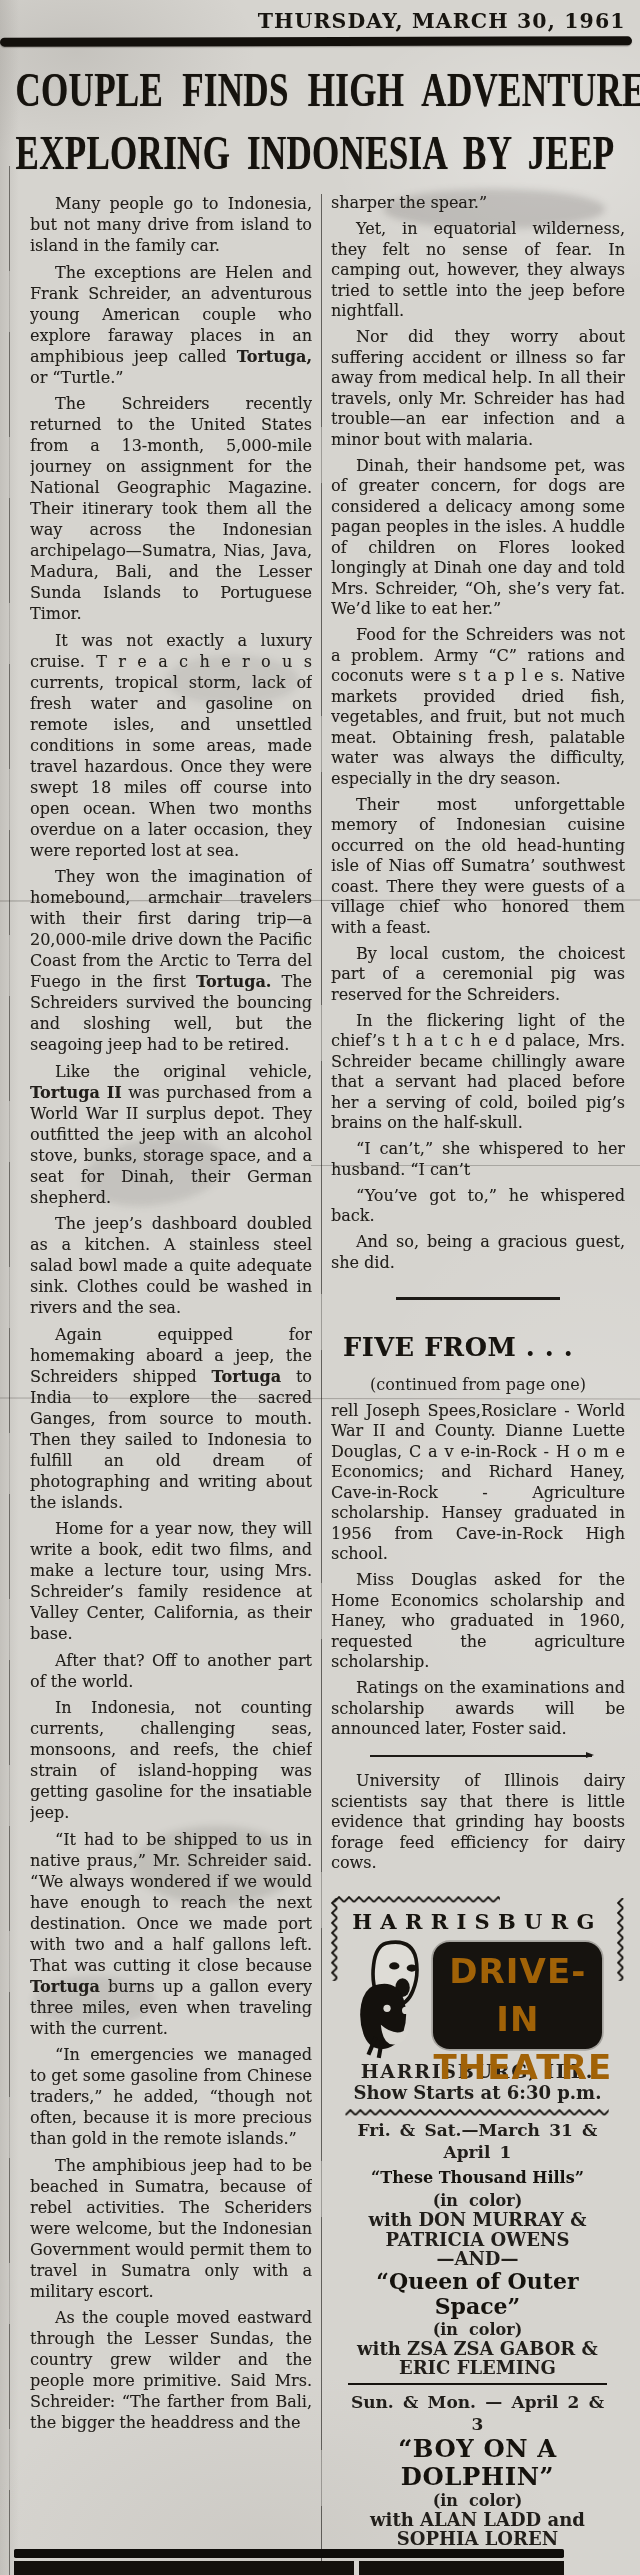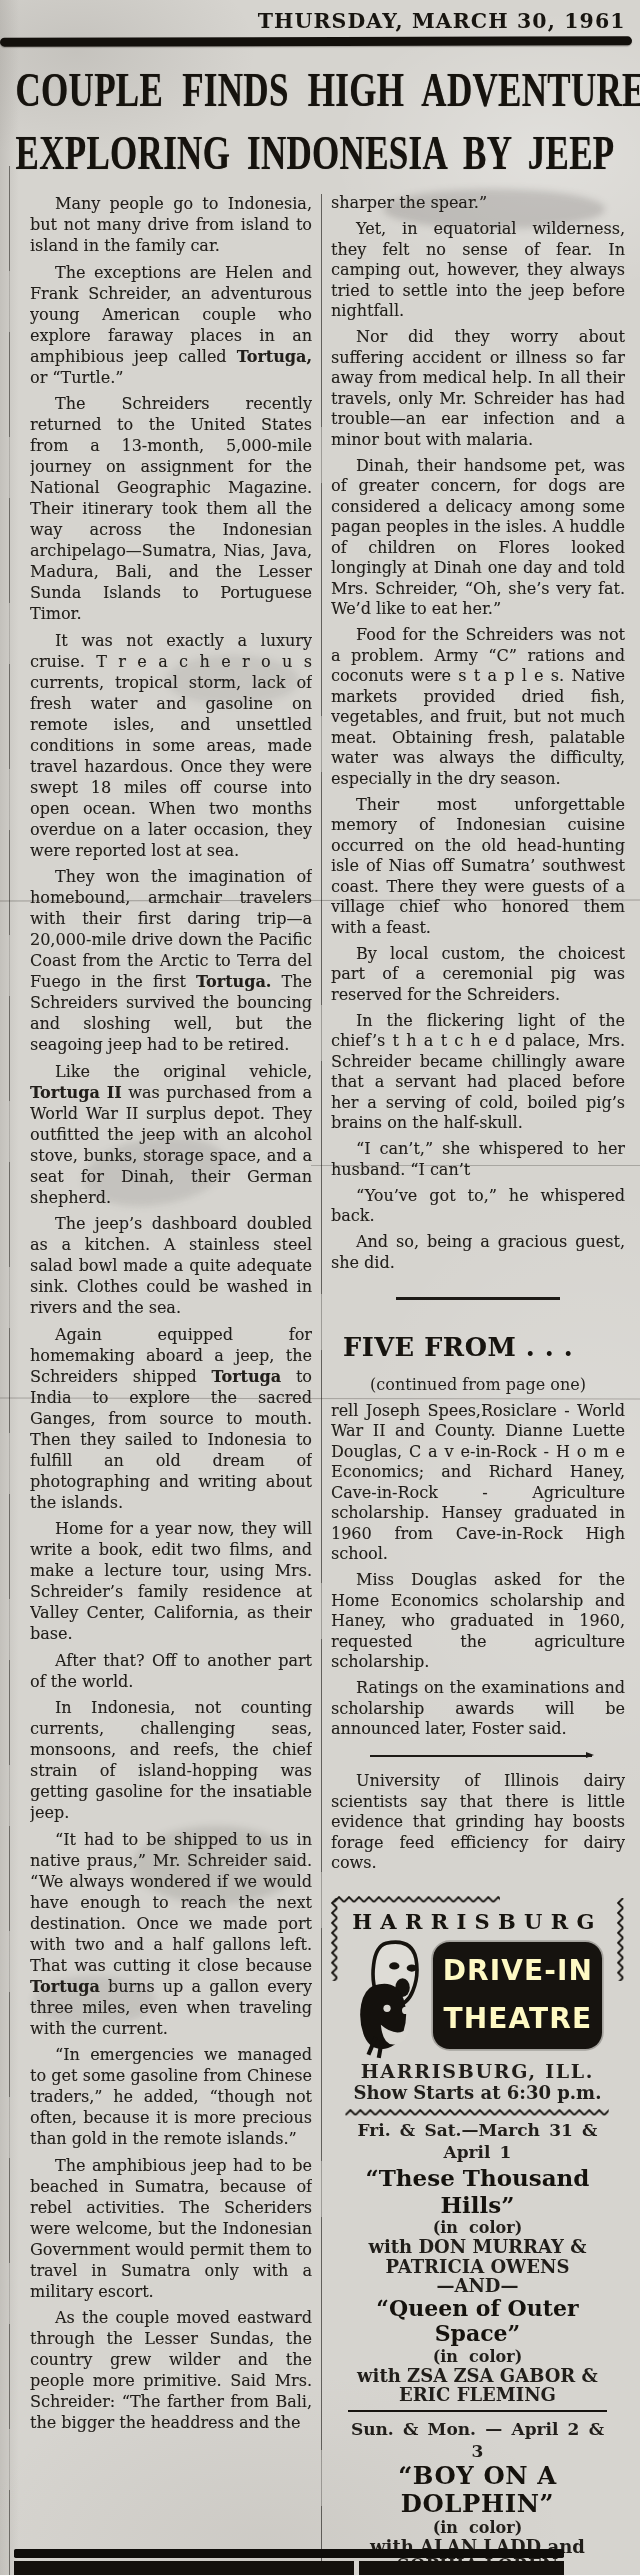--- a/index.html
+++ b/index.html
@@ -52,29 +52,29 @@
   .ad{position:relative;margin:22px 1.1px 0 0;padding:13.3px 14.4px 16.6px 14.4px;text-align:center;}
   .zz-top,.zz-bottom{position:absolute;left:2.8px;right:2.8px;height:7.2px;}
   .zz-top{top:0;}
   .zz-left,.zz-right{position:absolute;top:2.8px;bottom:2.8px;width:7.2px;}
   .zz-left{left:0;} .zz-right{right:0;}
   .ad-city{font-size:21px;line-height:25.5px;font-weight:bold;letter-spacing:8.3px;color:#17140f;}
   .ad-logo{position:relative;height:118px;margin:4.4px 0 3.3px 0;}
   .masks{position:absolute;left:14.4px;top:-3.3px;width:83px;height:124px;}
   .ad-badge{position:absolute;left:88px;top:3.3px;width:169px;height:107px;background:#16130f;
     border-radius:16.6px;box-shadow:0 0 0 1.7px rgba(20,17,12,.25);}
-  .badge-line{font-family:"DejaVu Sans", sans-serif;font-weight:bold;font-size:28px;
-    line-height:48px;color:#fef9c3;letter-spacing:1.1px;}
+  .badge-line{font-family:"DejaVu Sans", sans-serif;font-weight:bold;font-size:34px;
+    line-height:48px;color:#a16207;letter-spacing:1.1px;}
   .badge-line:first-child{margin-top:4.4px;}
   .ad-loc{font-size:19px;line-height:22px;font-weight:bold;letter-spacing:1.7px;}
   .ad-time{font-size:18px;line-height:22px;font-weight:bold;}
   .ad-zz{display:block;width:100%;height:7.2px;margin:4.4px 0 3.3px 0;}
   .ad-dates{font-size:17px;line-height:22px;font-weight:bold;word-spacing:3.3px;}
   .ad-title{font-weight:bold;color:#15120d;}
-  .t1{font-size:23px;line-height:27px;margin-top:1.1px;}
+  .t1{font-size:16px;line-height:27px;margin-top:1.1px;}
   .t2{font-size:22px;line-height:25.5px;}
   .t3{font-size:24.4px;line-height:28px;letter-spacing:0.6px;}
   .ad-color{font-size:16px;line-height:19px;font-weight:bold;word-spacing:5.5px;}
   .ad-cast{font-size:18px;line-height:19.4px;font-weight:bold;}
   .ad-and{font-size:18px;line-height:20px;font-weight:bold;}
   .ad-rule{height:2.2px;background:#16130f;margin:5.5px 2.2px;}
   
   .bottom-bar{position:absolute;left:14.4px;top:2549px;width:550px;height:27px;}
   .bb1{height:9px;background:#0f0d0a;border-radius:1.7px;}
   .bb2{position:relative;margin-top:3.3px;height:14.4px;background:#14110d;}
@@ -149,21 +149,21 @@
         <p class="para"><span>“I can’t,” she whispered to her husband. “I can’t</span></p>
         <p class="para"><span>“You’ve got to,” he whispered back.</span></p>
         <p class="para"><span>And so, being a gracious guest, she did.</span></p>
       </div>
 
     <div class="mid-rule"></div>
 
     <h2 class="five-heading">FIVE FROM . . .</h2>
     <div class="five-sub">(continued from page one)</div>
     <div class="five-paras">
-        <p class="para"><span>rell Joseph Spees,Rosiclare - World War II and County. Dianne Luette Douglas, C a v e-in-Rock - H o m e Economics; and Richard Haney, Cave-in-Rock - Agriculture scholarship. Hansey graduated in 1960 from Cave-in-Rock High school.</span></p>
+        <p class="para"><span>rell Joseph Spees,Rosiclare - World War II and County. Dianne Luette Douglas, C a v e-in-Rock - H o m e Economics; and Richard Haney, Cave-in-Rock - Agriculture scholarship. Hansey graduated in 1956 from Cave-in-Rock High school.</span></p>
         <p class="para"><span>Miss Douglas asked for the Home Economics scholarship and Haney, who graduated in 1960, requested the agriculture scholarship.</span></p>
         <p class="para"><span>Ratings on the examinations and scholarship awards will be announced later, Foster said.</span></p>
       </div>
 
     <div class="arrow-rule"></div>
 
     <p class="para dairy">University of Illinois dairy scientists say that there is little evidence that grinding hay boosts forage feed efficiency for dairy cows.</p>
 
     <div class="ad">
       <svg class="zz-top" viewBox="0 0 300 13" width="166" height="7.2">

